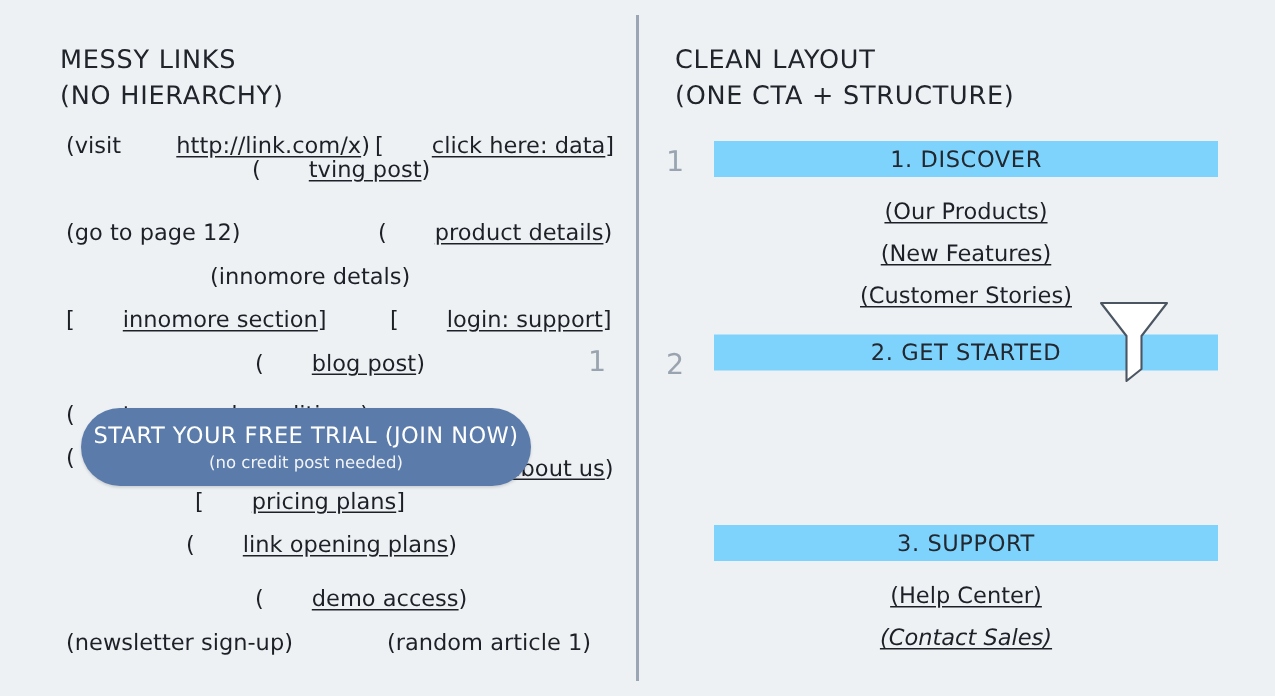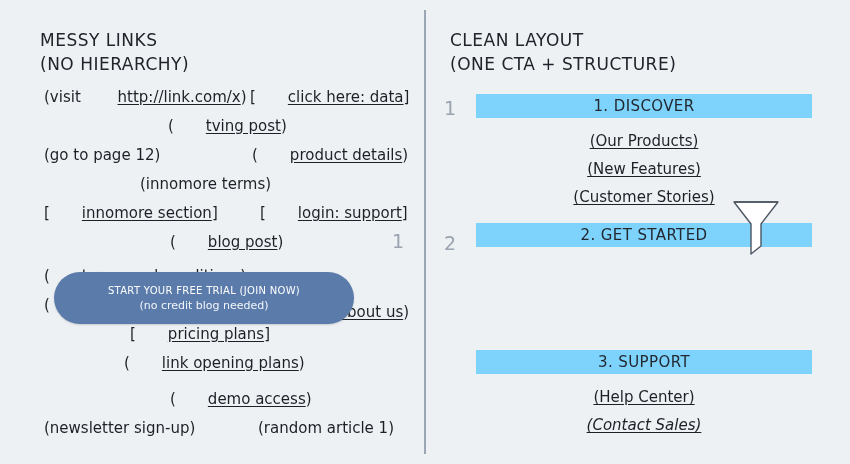--- a/index.html
+++ b/index.html
@@ -118,21 +118,21 @@
     border-radius: 26px;
     background: #5b7cab;
     color: #ffffff;
     display: flex;
     flex-direction: column;
     align-items: center;
     justify-content: center;
     box-shadow: 0 1px 2px rgba(0,0,0,0.15);
   }
   .cta .main {
-    font-size: 10px;
+    font-size: 15px;
     letter-spacing: 0.3px;
   }
   .cta .note {
     font-size: 11px;
     margin-top: 3px;
     opacity: 0.92;
   }
 
   .funnel {
     position: absolute;
@@ -155,24 +155,24 @@
   </div>
 
   <div class="col-head" id="right-head">
     <span>CLEAN LAYOUT</span>
     <span class="l2">(ONE CTA + STRUCTURE)</span>
   </div>
 
   <div class="messy" id="messy-links">
       <div class="mlink" style="left: 14px; top: 0px;"><span>(visit </span><span class="u">http://link.com/x</span><span>)</span></div>
       <div class="mlink" style="left: 220px; top: 0px;"><span>[</span><span class="u">click here: data</span><span>]</span></div>
-      <div class="mlink" style="left: 138px; top: 29px;"><span>(</span><span class="u">tving post</span><span>)</span></div>
+      <div class="mlink" style="left: 138px; top: 16px;"><span>(</span><span class="u">tving post</span><span>)</span></div>
       <div class="mlink" style="left: 14px; top: 58px;"><span>(go to page 12)</span></div>
       <div class="mlink" style="left: 222px; top: 58px;"><span>(</span><span class="u">product details</span><span>)</span></div>
-      <div class="mlink" style="left: 110px; top: 87px;"><span>(innomore terms)</span></div>
+      <div class="mlink" style="left: 110px; top: 87px;"><span>(innomore detals)</span></div>
       <div class="mlink" style="left: 14px; top: 116px;"><span>[</span><span class="u">innomore section</span><span>]</span></div>
       <div class="mlink" style="left: 230px; top: 116px;"><span>[</span><span class="u">login: support</span><span>]</span></div>
       <div class="mlink" style="left: 140px; top: 145px;"><span>(</span><span class="u">blog post</span><span>)</span></div>
       <div class="mlink" style="left: 14px; top: 179px;"><span>(</span><span class="u">terms and conditions</span><span>)</span></div>
       <div class="mlink" style="left: 14px; top: 208px;"><span>(</span><span class="u">contact form</span><span>)</span></div>
       <div class="mlink" style="left: 270px; top: 215px;"><span>(</span><span class="u">about us</span><span>)</span></div>
       <div class="mlink" style="left: 100px; top: 237px;"><span>[</span><span class="u">pricing plans</span><span>]</span></div>
       <div class="mlink" style="left: 94px; top: 266px;"><span>(</span><span class="u">link opening plans</span><span>)</span></div>
       <div class="mlink" style="left: 140px; top: 302px;"><span>(</span><span class="u">demo access</span><span>)</span></div>
       <div class="mlink" style="left: 14px; top: 331px;"><span>(newsletter sign-up)</span></div>
@@ -203,21 +203,21 @@
     <div class="sub" style="top:300px;">
       <span>(Help Center)</span>
     </div>
     <div class="sub" style="top:328px;font-style:italic;">
       <span>(Contact Sales)</span>
     </div>
   </div>
 
   <div class="cta">
     <div class="main">START YOUR FREE TRIAL (JOIN NOW)</div>
-    <div class="note">(no credit blog needed)</div>
+    <div class="note">(no credit post needed)</div>
   </div>
 
   <svg class="funnel" viewBox="0 0 56 64">
     <polygon points="6,6 50,6 33,28 33,50 23,58 23,28" fill="#ffffff" stroke="#4c5663" stroke-width="1.4" stroke-linejoin="round"></polygon>
     <line x1="6" y1="6" x2="50" y2="6" stroke="#4c5663" stroke-width="1.4"></line>
   </svg>
 
 </div>
 
 </body></html>

